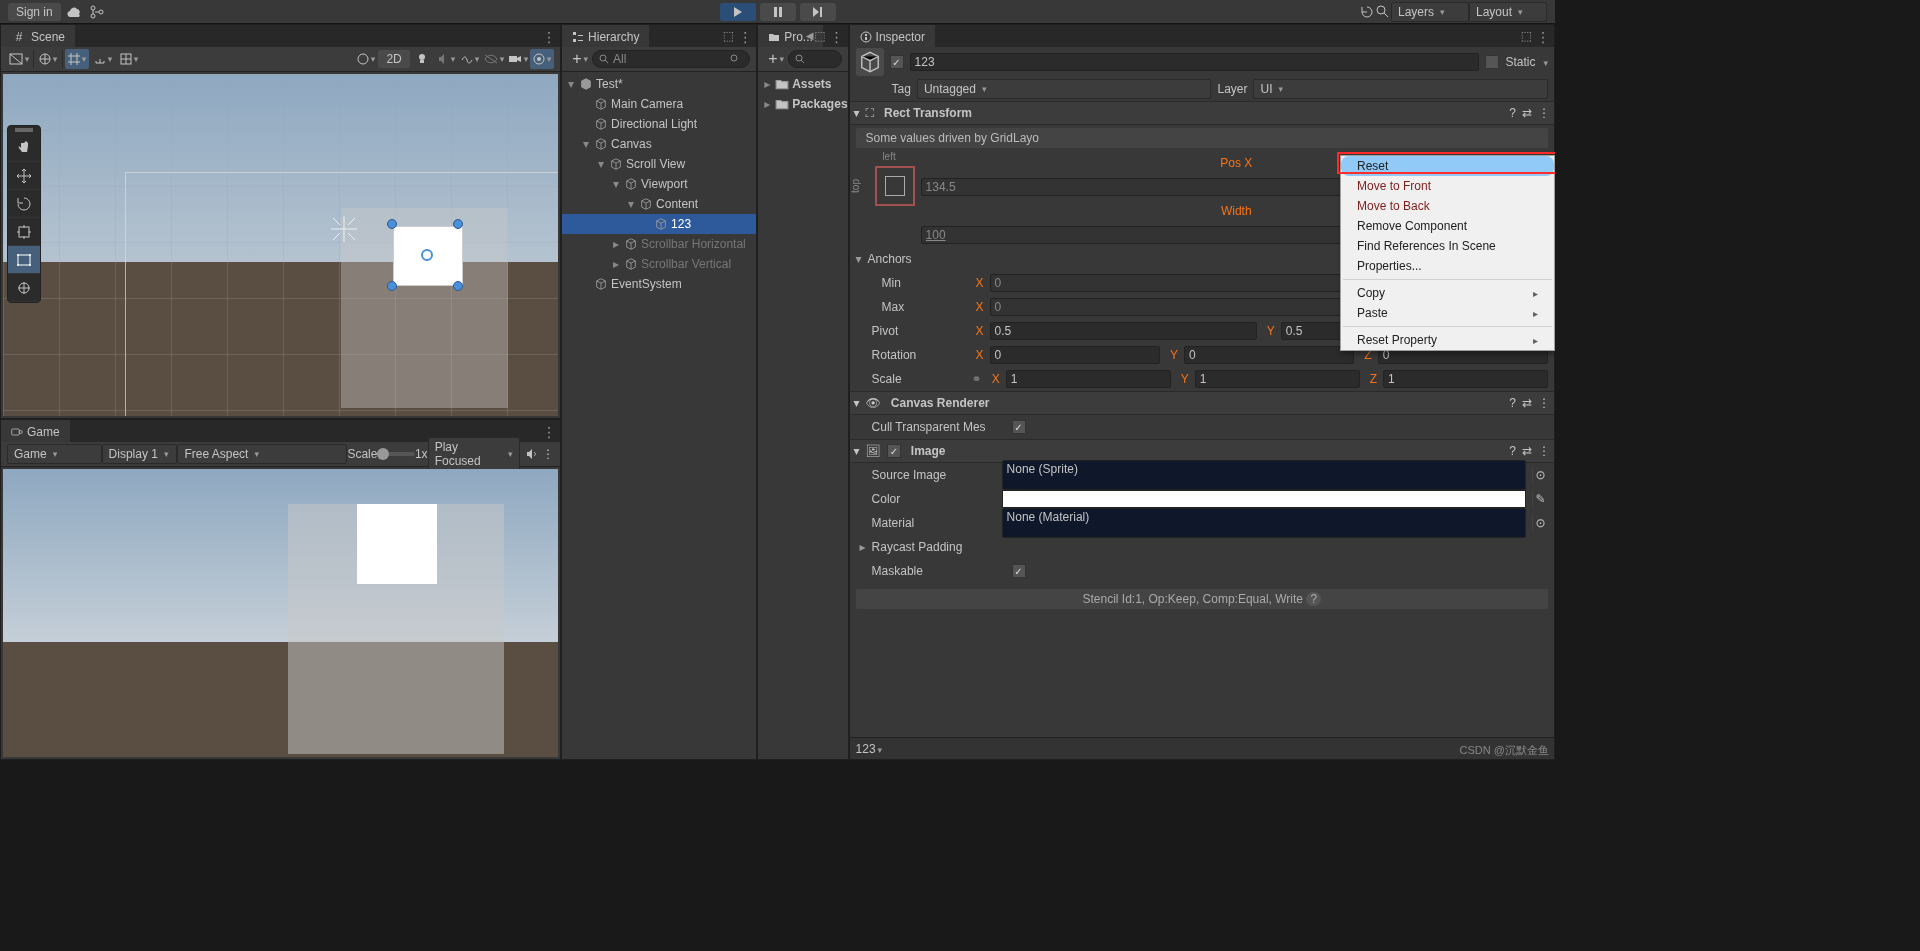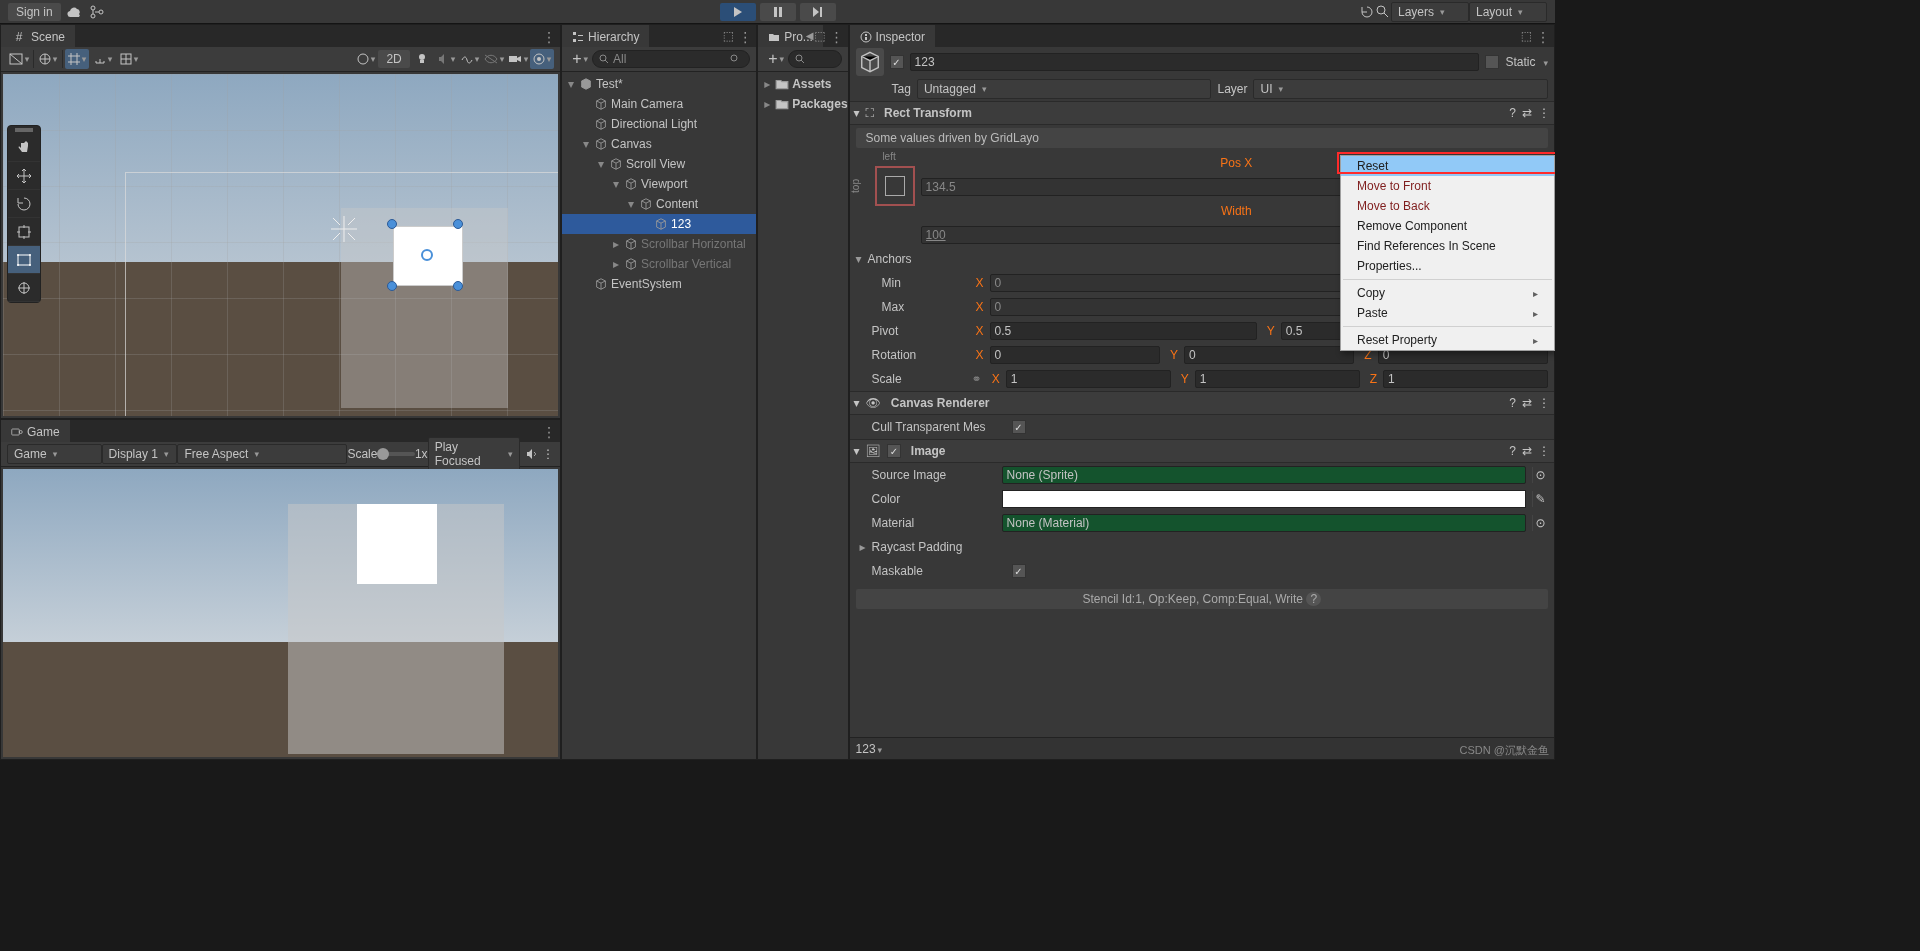--- a/index.html
+++ b/index.html
@@ -53,27 +53,27 @@
 .insp-row { display:flex; align-items:center; padding:2px 6px; gap:6px; height:24px;}
 .insp-in { background:#2b2b2b; border:1px solid #222; color:#c4c4c4; padding:1px 4px; height:18px; border-radius:2px; flex:1; min-width:30px;}
 .comp-hdr { background:#3c3c3c; height:24px; display:flex; align-items:center; padding:0 4px; gap:6px; border-top:1px solid #2a2a2a; border-bottom:1px solid #2a2a2a;}
 .comp-hdr .title { font-weight:600; flex:1; margin-left:4px;}
 .lbl { width:110px; color:#c4c4c4; padding-left:16px;}
 .axis{color:#f97316;padding-left:4px;}
 .anchor-box{width:40px;height:40px;border:2px solid #a25050;margin:4px 0 4px 14px;position:relative;display:flex;align-items:center;justify-content:center;}
 .anchor-box .inner{width:20px;height:20px;border:1px solid #aaa;}
 .check{width:14px;height:14px;background:#555;border:1px solid #333;display:inline-flex;align-items:center;justify-content:center;}
 .check.on::after{content:"✓";font-size:10px;color:#ddd;}
-.obj-field{background:#14532d;border:1px solid #222;padding:1px 4px;height:18px;border-radius:2px;flex:1;display:flex;align-items:flex-end;}
+.obj-field{background:#0f172a;border:1px solid #222;padding:1px 4px;height:30px;border-radius:2px;flex:1;display:flex;align-items:flex-start;}
 .obj-odot{width:16px;height:16px;border-left:1px solid #444;display:flex;align-items:center;justify-content:center;}
 .stencil{background:#444;text-align:center;padding:3px;margin:6px;color:#aaa;border-radius:2px;}
 
 .ctx { position:absolute; left:1340px; top:155px; width:215px; background:#f0f0f0; color:#212121; border:1px solid #a0a0a0; box-shadow:2px 3px 6px rgba(0,0,0,.4); font-size:12.5px; z-index:1000;}
 .ctx-hl { position:absolute; left:1337px; top:152px; width:221px; height:22px; border:2px solid #ff2a2a; z-index:1001; pointer-events:none;}
-.ctx-item { padding:3px 16px; display:flex; justify-content:space-between; align-items:center;}
+.ctx-item { padding:3px 16px; display:flex; justify-content:space-between; align-items:center;border-radius:8px;}
 .ctx-item.hover{background:#91c9f7;}
 .ctx-item.dis{color:#7f1d1d;}
 .ctx-sep{height:1px;background:#d0d0d0;margin:3px 2px;}
 .sub::after{content:"▸";color:#606060;font-size:10px;}
 .watermark{position:absolute;right:6px;bottom:2px;color:#888;font-size:11px;z-index:2000;}
 .sep{width:1px;height:18px;background:#2a2a2a;margin:0 2px;}
 </style>
 </head>
 <body>
 

